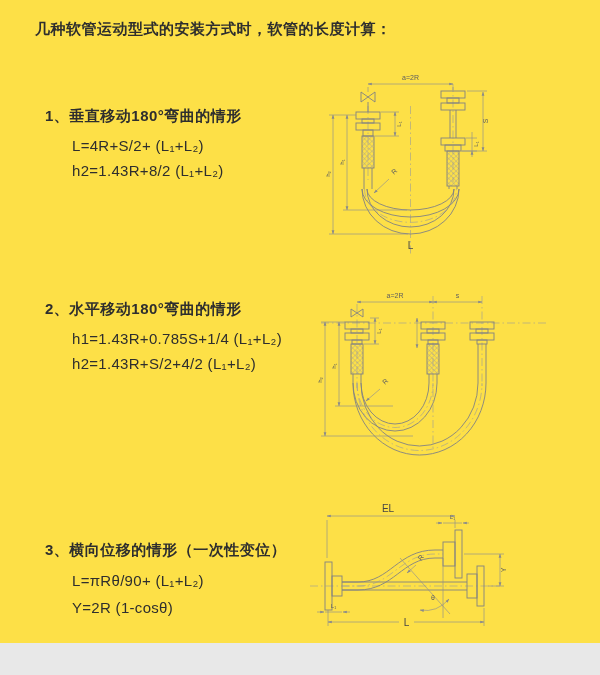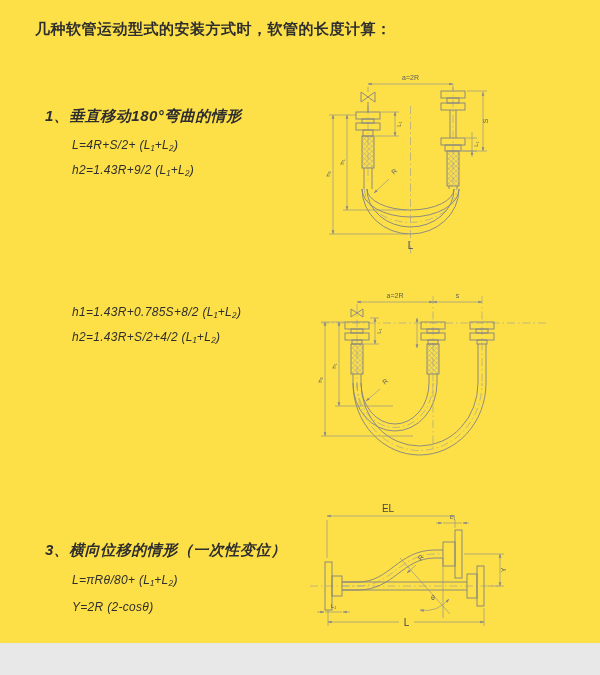--- a/index.html
+++ b/index.html
@@ -1,21 +1,21 @@
 <!DOCTYPE html>
 <html><head>
 <meta charset="utf-8">
 <style>
   html,body{margin:0;padding:0;background:#e8e8e8;}
   .page{position:relative;width:600px;height:643px;background:#fde047;
         font-family:"Liberation Sans","DejaVu Sans",sans-serif;color:#2e2e2e;overflow:hidden;}
   .title{position:absolute;left:35px;top:20px;font-size:15px;font-weight:700;letter-spacing:.5px;}
-  .blk{position:absolute;left:45px;font-style:italic;}
+  .blk{position:absolute;left:45px;}
   .hd{font-size:15px;font-weight:700;letter-spacing:.5px;margin-bottom:7px;}
-  .fm{font-size:12px;padding-left:27px;line-height:25px;letter-spacing:.3px;}
+  .fm{font-size:15px;padding-left:27px;line-height:25px;letter-spacing:.3px;}
   .s3 .fm{line-height:27px;}
   svg.diag{position:absolute;}
   svg text{font-family:"Liberation Sans","DejaVu Sans",sans-serif;}
   .dr{stroke:#828282;stroke-width:.9;fill:none;}
   .dm{stroke:#8f8f8f;stroke-width:.65;fill:none;}
   .cl{stroke:#9b9b9b;stroke-width:.6;fill:none;stroke-dasharray:8 3 1.5 3;}
   .lb{font-size:7px;fill:#5e5e5e;}
   .lb6{font-size:6px;fill:#5e5e5e;}
   .lb10{font-size:10px;fill:#454545;}
   .hatch-rect{fill:url(#hatch);stroke:#828282;stroke-width:.9;}
@@ -35,32 +35,33 @@
         <path d="M0,1.8 L10,5 L0,8.2 z" fill="#8a8a8a"></path>
       </marker>
     </defs>
   </svg>
 
   <div class="title">几种软管运动型式的安装方式时，软管的长度计算：</div>
 
   <section class="blk" style="top:107px">
     <div class="hd">1、垂直移动180°弯曲的情形</div>
     <div class="fm">L=4R+S/2+ (L₁+L₂)</div>
-    <div class="fm">h2=1.43R+9/2 (L₁+L₂)</div>
+    <div class="fm">h2=1.43R+8/2 (L₁+L₂)</div>
   </section>
 
   <section class="blk" style="top:300px">
-    <div class="fm">h1=1.43R+0.785S+8/2 (L₁+L₂)</div>
+    <div class="hd">2、水平移动180°弯曲的情形</div>
+    <div class="fm">h1=1.43R+0.785S+1/4 (L₁+L₂)</div>
     <div class="fm">h2=1.43R+S/2+4/2 (L₁+L₂)</div>
   </section>
 
   <section class="blk s3" style="top:541px">
     <div class="hd">3、横向位移的情形（一次性变位）</div>
-    <div class="fm">L=πRθ/80+ (L₁+L₂)</div>
-    <div class="fm">Y=2R (2-cosθ)</div>
+    <div class="fm">L=πRθ/90+ (L₁+L₂)</div>
+    <div class="fm">Y=2R (1-cosθ)</div>
   </section>
 
   <svg class="diag" style="left:315px;top:64px" width="240" height="197" viewBox="0 0 240 197">
 
     <path class="cl" d="M95.5,42 V192"></path>
     <path class="cl" d="M53,42 V116"></path>
     <path class="cl" d="M138,20 V118"></path>
 
     <path class="dm" d="M53,20 H138" marker-start="url(#ar)" marker-end="url(#ar)"></path>
     <path class="dm" d="M53,23 V28 M138,23 V26"></path>

